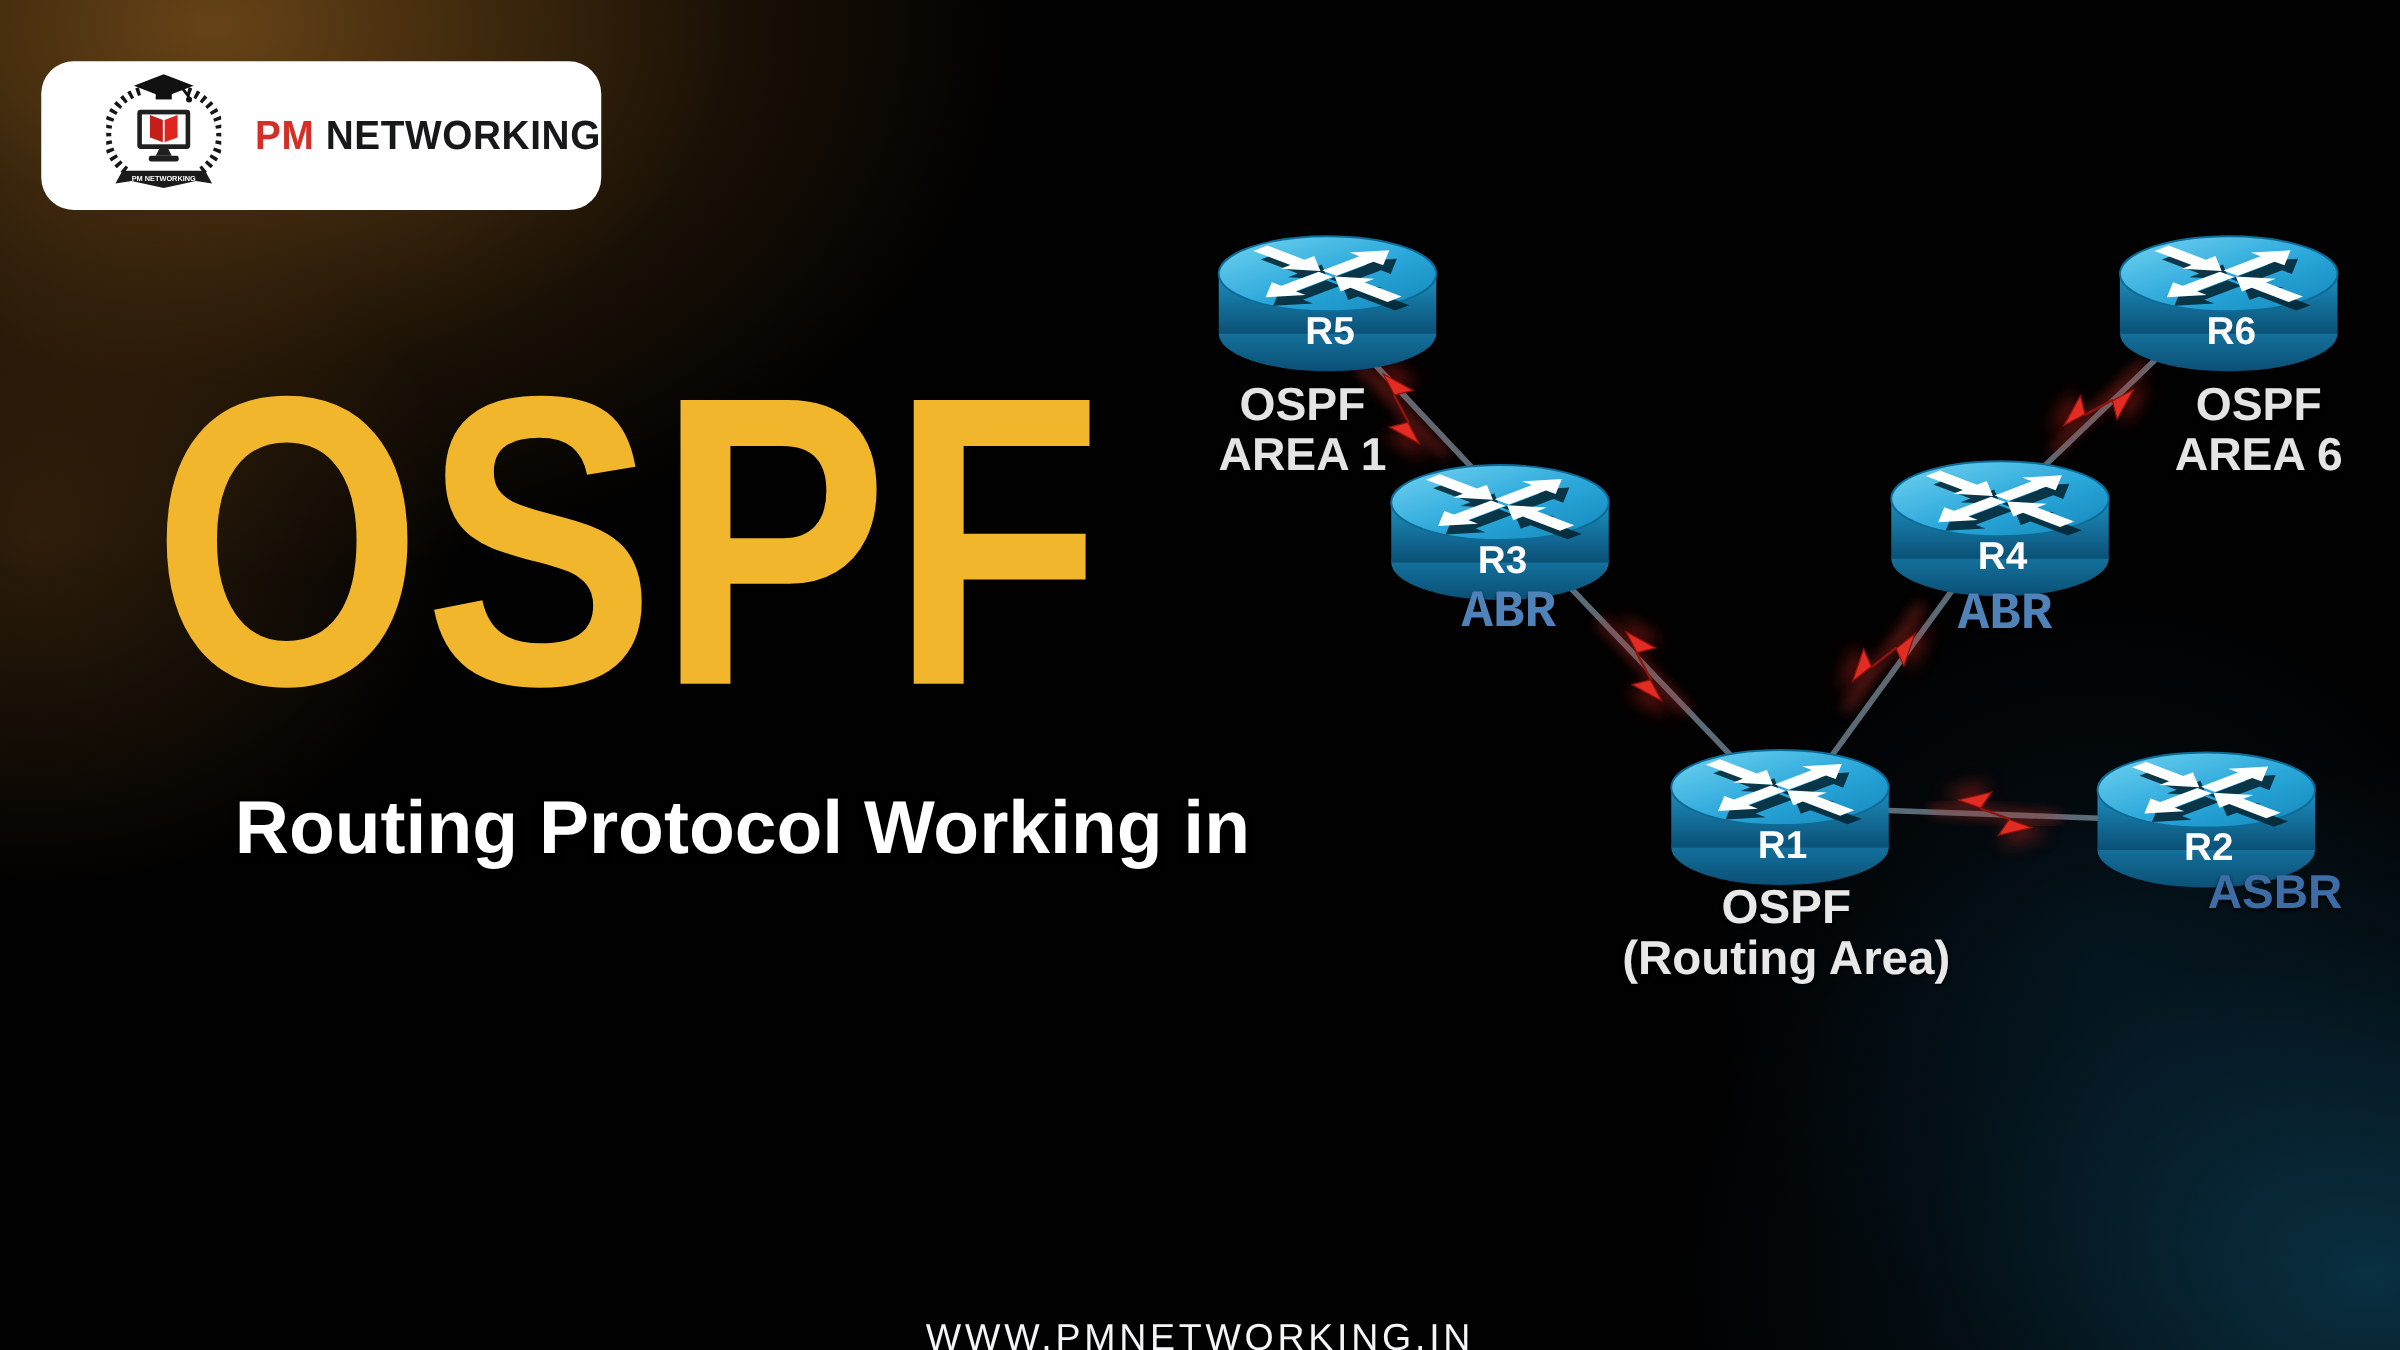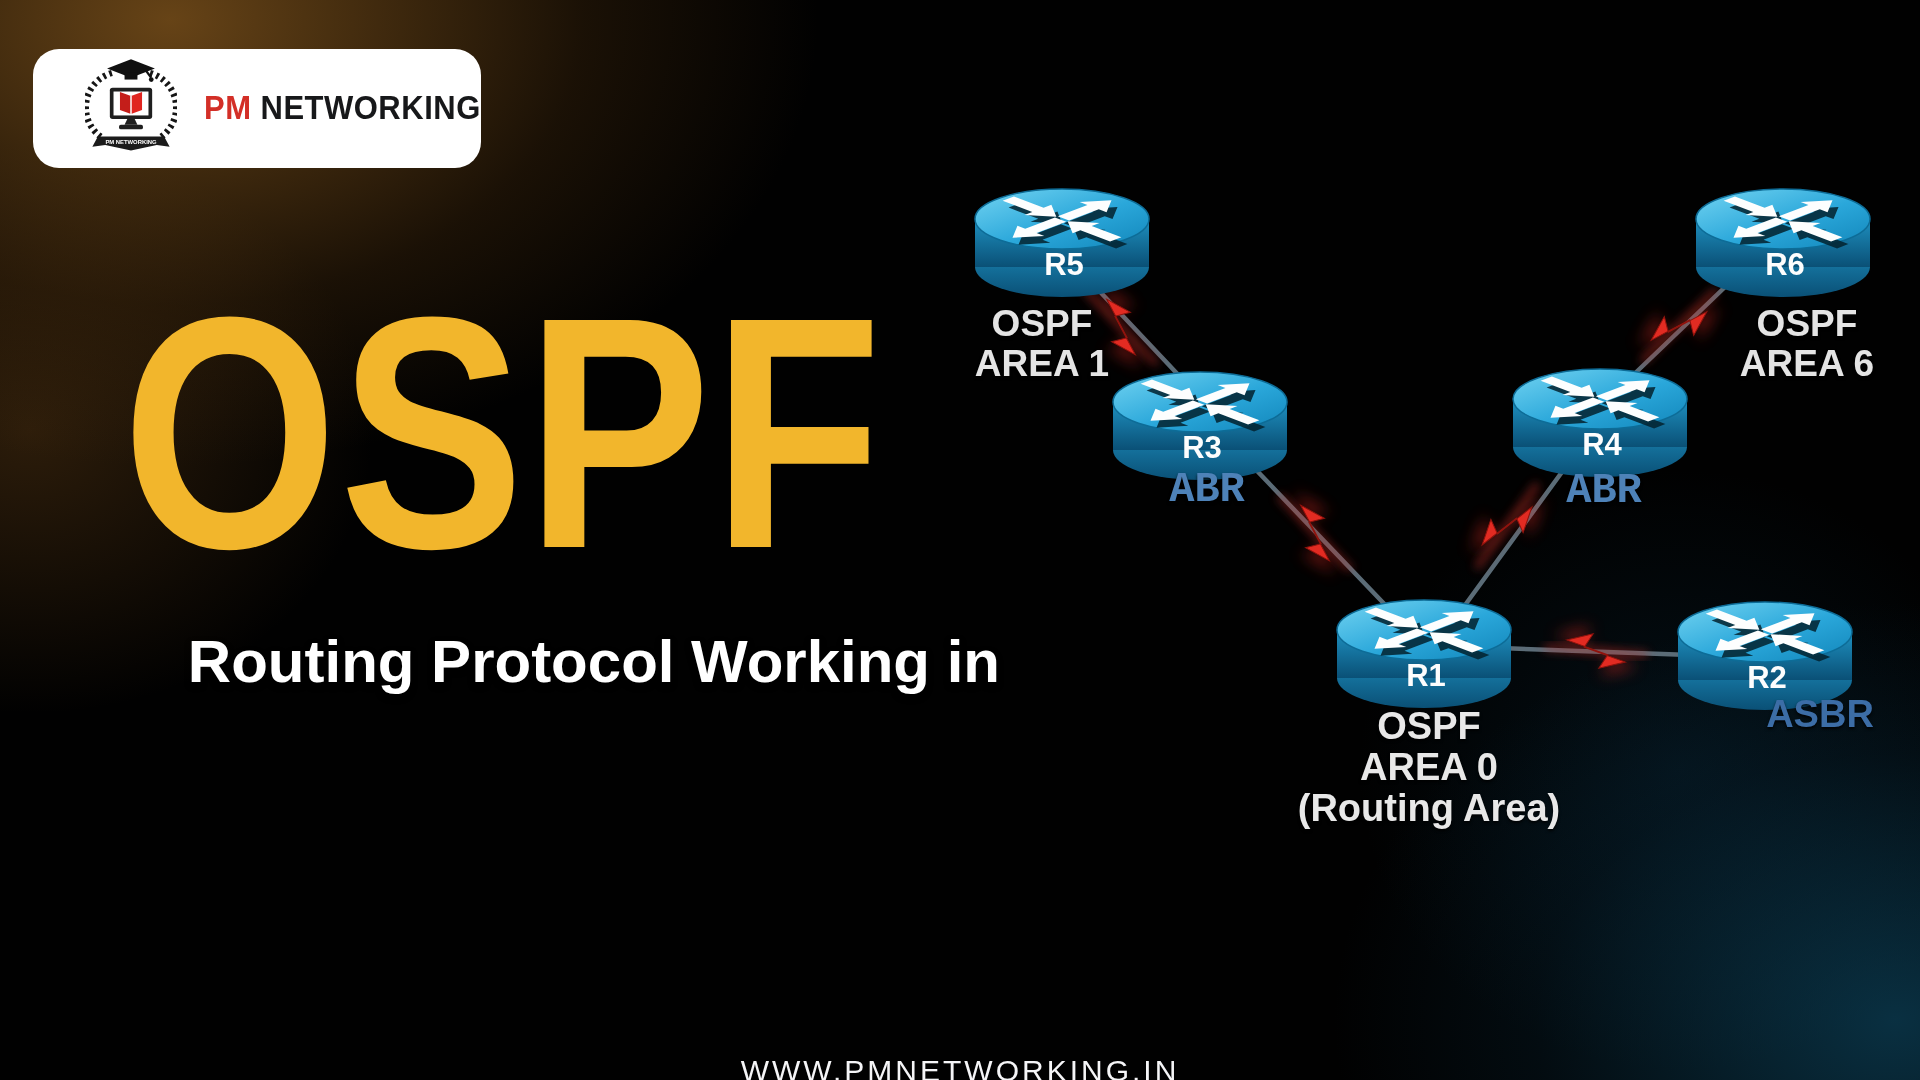--- a/index.html
+++ b/index.html
@@ -232,19 +232,18 @@
         <div>ABR</div>
       </div>
       <div class="dlabel abr" style="left: 1604px; top: 469px;">
         <div>ABR</div>
       </div>
       <div class="dlabel asbr" style="left: 1820px; top: 694px;">
         <div>ASBR</div>
       </div>
       <div class="dlabel area0" style="left: 1429px; top: 706px;">
         <div>OSPF</div>
-        <div>AREA 0</div>
         <div>(Routing Area)</div>
       </div>
     </div>
 
   <div class="footer-url">WWW.PMNETWORKING.IN</div>
 </div>
 
 </body></html>

